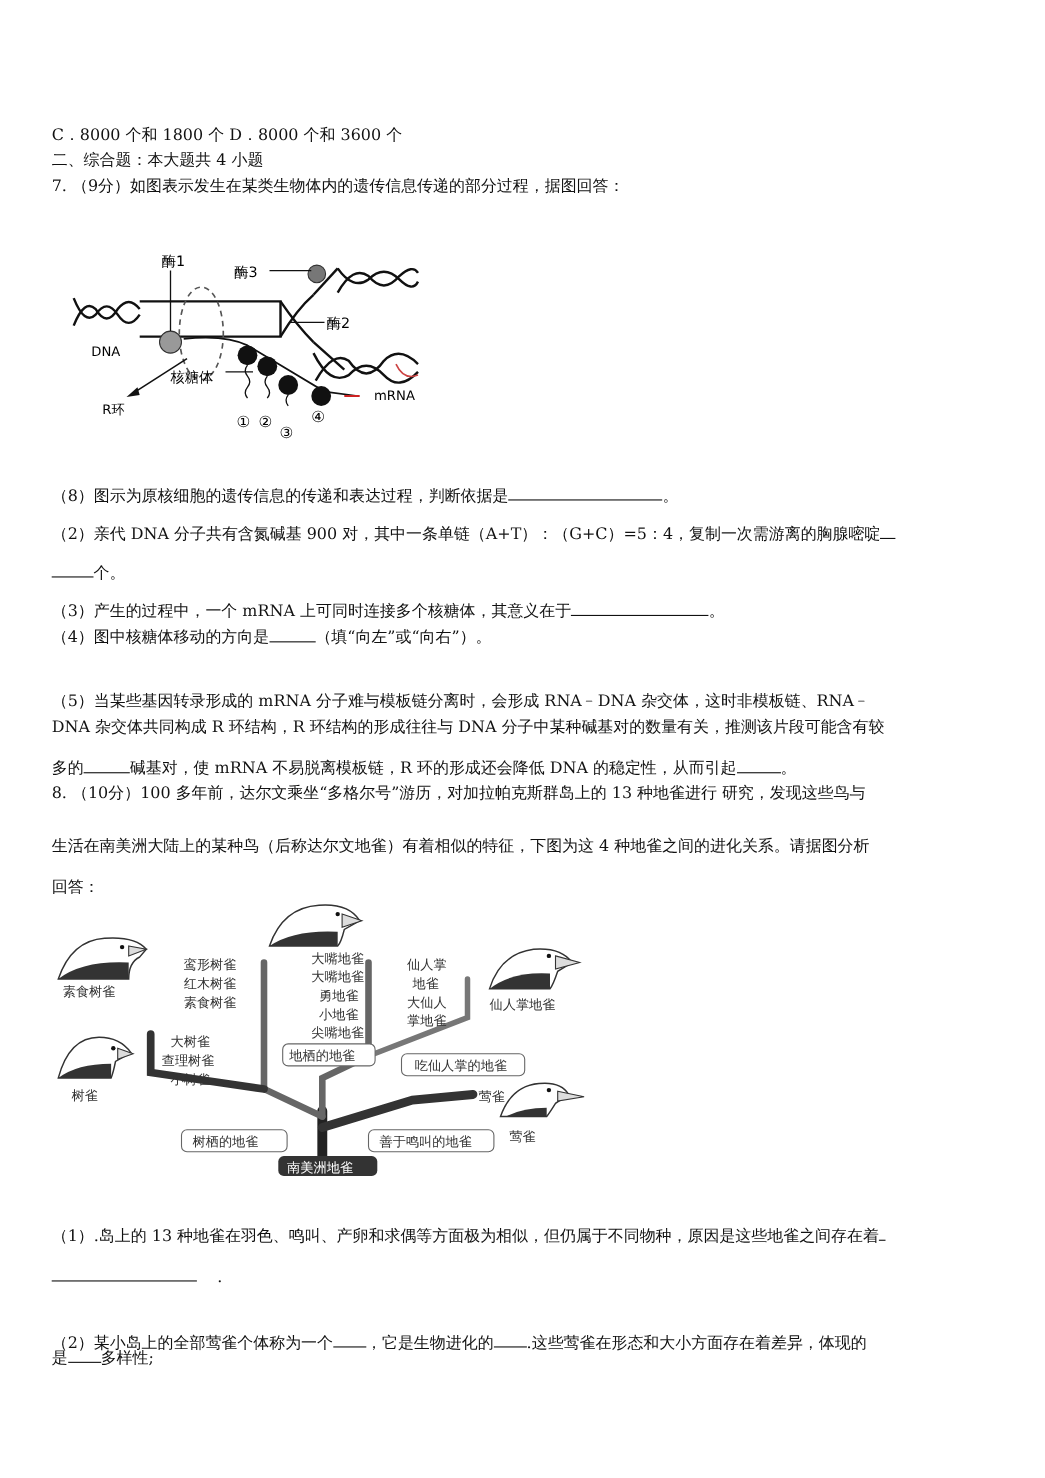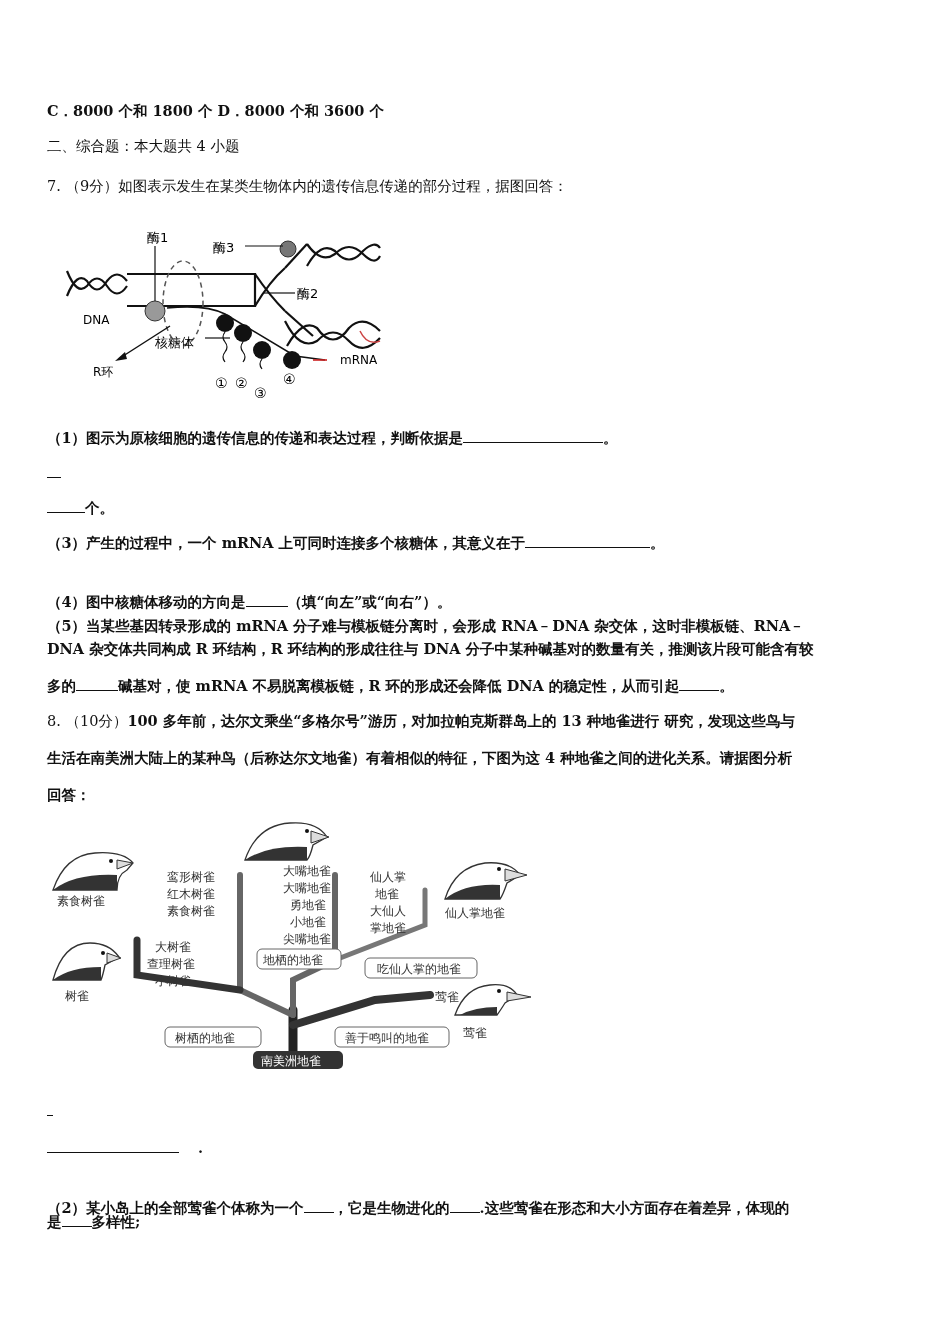--- a/index.html
+++ b/index.html
@@ -2,36 +2,36 @@
 <html><head>
 <meta charset="utf-8">
 <style>
   html, body { margin: 0; padding: 0; background: #ffffff; }
   body {
     width: 950px; height: 1344px; position: relative; overflow: hidden;
     font-family: "DejaVu Serif", "Liberation Serif", serif;
     color: #111; font-size: 14.5px;
   }
   .line { position: absolute; left: 47px; white-space: nowrap; line-height: 20px; }
-  .b { font-weight: bold; }
+  .b { font-weight: normal; margin-top: 12px; }
   .blank { display: inline-block; border-bottom: 1px solid #111; height: 14px; vertical-align: baseline; }
   .fig { position: absolute; }
   svg text { font-family: "DejaVu Sans", "Liberation Sans", sans-serif; }
 </style>
 </head>
 <body>
 
 <div class="line b" style="top:101px;">
   <span>C．8000 个和 1800 个</span>
   <span>D．8000 个和 3600 个</span>
 </div>
 
 <div class="line" style="top:136px;">二、综合题：本大题共 4 小题</div>
 
-<div class="line" style="top:176px;">
+<div class="line" style="top:160px;">
   <span>7.</span>
   <span>（9分）</span><span>如图表示发生在某类生物体内的遗传信息传递的部分过程，据图回答：</span>
 </div>
 
 <div class="fig" style="left:55px; top:226px; width:330px; height:180px;">
   <svg width="330" height="180" viewBox="0 0 330 180">
 
     <g stroke="#111" stroke-width="2.2" fill="none">
       <path d="M12,45 Q22,70 32,60 Q42,45 52,60 Q62,75 72,60"></path>
       <path d="M12,70 Q22,45 32,55 Q42,72 52,55 Q62,42 72,55"></path>
@@ -84,35 +84,35 @@
     <text x="38" y="150" font-size="12">R环</text>
     <text x="285" y="138" font-size="12">mRNA</text>
     <text x="160" y="162" font-size="14">①</text>
     <text x="180" y="162" font-size="14">②</text>
     <text x="199" y="172" font-size="14">③</text>
     <text x="228" y="158" font-size="14">④</text>
   </svg>
 </div>
 
 <div class="line b" style="top:428px;">
-  <span>（1）图示为原核细胞的遗传信息的传递和表达过程，判断依据是</span><span class="blank" style="width:140px;"></span><span>。</span>
+  <span>（8）图示为原核细胞的遗传信息的传递和表达过程，判断依据是</span><span class="blank" style="width:140px;"></span><span>。</span>
 </div>
 
 <div class="line b" style="top:463px;">
-  <span class="blank" style="width:14px;"></span>
+  <span>（2）亲代 DNA 分子共有含氮碱基 900 对，其中一条单链（A+T）：（G+C）=5：4，复制一次需游离的胸腺嘧啶</span><span class="blank" style="width:14px;"></span>
 </div>
 <div class="line b" style="top:498px;">
   <span class="blank" style="width:38px;"></span><span>个。</span>
 </div>
 
 <div class="line b" style="top:533px;text-align:right;">
   <span>（3）产生的过程中，一个 mRNA 上可同时连接多个核糖体，其意义在于</span><span class="blank" style="width:125px;"></span><span>。</span>
 </div>
 
-<div class="line b" style="top:592px;">
+<div class="line b" style="top:557px;">
   <span>（4）图中核糖体移动的方向是</span><span class="blank" style="width:42px;"></span><span>（填“向左”或“向右”）。</span>
 </div>
 
 <div class="line b" style="top:616px;">（5）当某些基因转录形成的 mRNA 分子难与模板链分离时，会形成 RNA﹣DNA 杂交体，这时非模板链、RNA﹣</div>
 <div class="line b" style="top:639px;">DNA 杂交体共同构成 R 环结构，R 环结构的形成往往与 DNA 分子中某种碱基对的数量有关，推测该片段可能含有较</div>
 <div class="line b" style="top:676px;">
   <span>多的</span><span class="blank" style="width:42px;"></span><span>碱基对，使 mRNA 不易脱离模板链，R 环的形成还会降低 DNA 的稳定性，从而引起</span><span class="blank" style="width:40px;"></span><span>。</span>
 </div>
 
 <div class="line" style="top:711px;">
@@ -198,21 +198,21 @@
       <text x="130" y="227">树栖的地雀</text>
       <rect x="290" y="212" width="114" height="20" rx="5" fill="#fff" stroke="#666"></rect>
       <text x="300" y="227">善于鸣叫的地雀</text>
       <rect x="208" y="236" width="90" height="18" rx="5" fill="#333"></rect>
       <text x="216" y="250" fill="#fff">南美洲地雀</text>
     </g>
   </svg>
 </div>
 
 <div class="line b" style="top:1101px;">
-  <span class="blank" style="width:6px;"></span>
+  <span>（1）.岛上的 13 种地雀在羽色、鸣叫、产卵和求偶等方面极为相似，但仍属于不同物种，原因是这些地雀之间存在着</span><span class="blank" style="width:6px;"></span>
 </div>
 <div class="line b" style="top:1138px;">
   <span class="blank" style="width:132px;"></span>
   <span style="margin-left:14px;">.</span>
 </div>
 <div class="line b" style="top:1198px;">
   <span>（2）某小岛上的全部莺雀个体称为一个</span><span class="blank" style="width:30px;"></span><span>，它是生物进化的</span><span class="blank" style="width:30px;"></span><span>.这些莺雀在形态和大小方面存在着差异，体现的</span>
 </div>
 <div class="line b" style="top:1212px;text-align:right;">
   <span>是</span><span class="blank" style="width:30px;"></span><span>多样性;</span>

